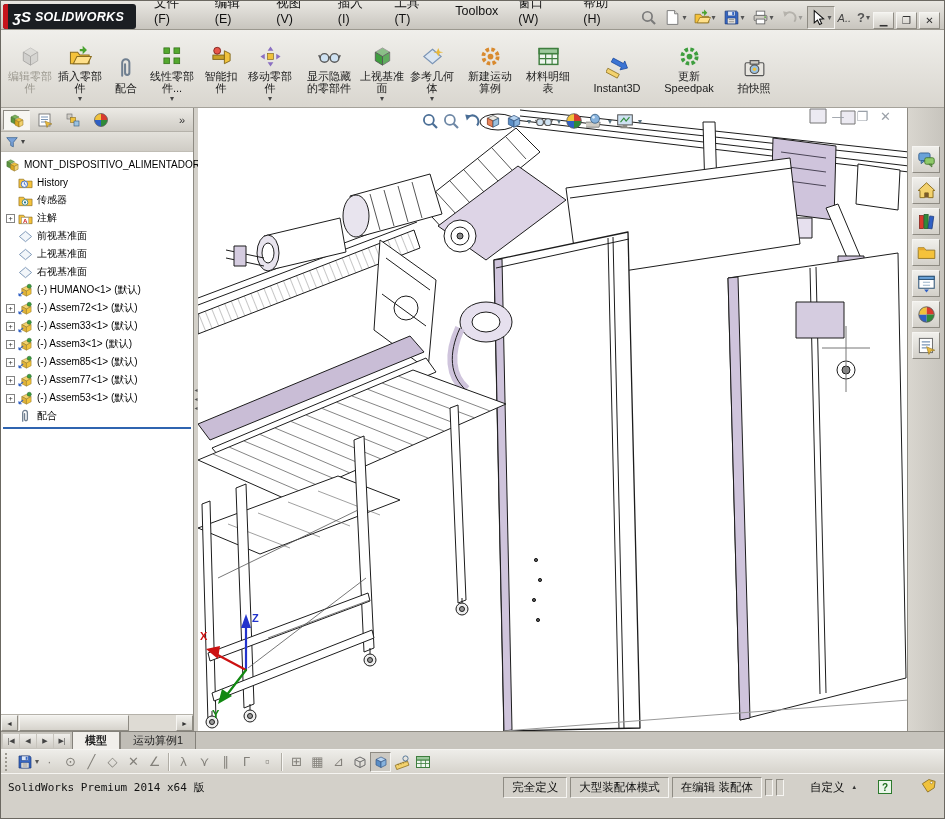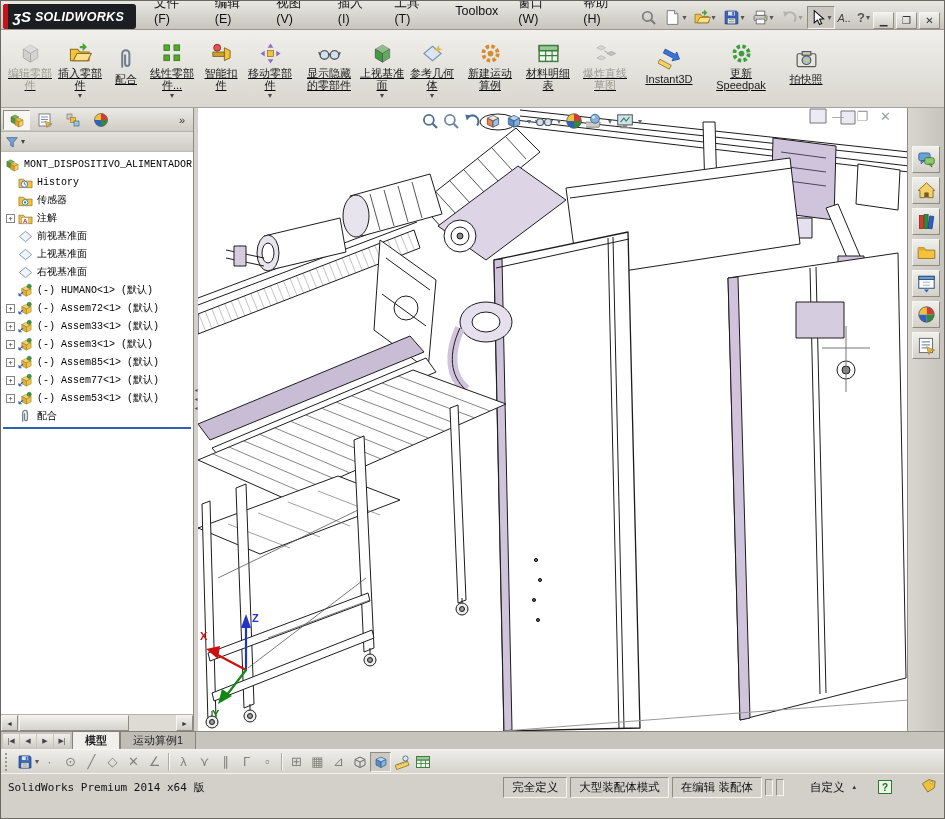--- a/index.html
+++ b/index.html
@@ -22,22 +22,22 @@
   .qbtn{display:flex;align-items:center;padding:2px 2px;border:1px solid transparent;}
   .qbtn.pressed{border-color:#8e8b83 #f6f5f2 #f6f5f2 #8e8b83;background:#cac7c0;}
   .qbtn svg{width:17px;height:17px;}
   .qdd{font-size:8px;color:#555;margin-left:1px;}
   .qtext{font-size:11px;font-style:italic;color:#444;padding:0 2px;}
   .winctl{margin-left:auto;display:flex;gap:2px;padding-right:2px;}
   .wbtn{width:21px;height:17px;background:linear-gradient(#f2f1ed,#cfccc5);display:flex;align-items:center;
         justify-content:center;font-size:10px;color:#333;font-family:"DejaVu Sans",sans-serif;}
 
   
-  .ribbon{height:78px;flex:0 0 78px;display:flex;align-items:center;padding:2px 0 2px 4px;
-          background:linear-gradient(#f0efeb,#d9d6cf);border-bottom:1px solid #a5a29a;text-decoration:underline;}
+  .ribbon{height:78px;flex:0 0 78px;display:flex;align-items:flex-end;padding:2px 0 2px 4px;
+          background:linear-gradient(#f0efeb,#d9d6cf);border-bottom:1px solid #a5a29a;}
   .rbtn{position:relative;display:flex;flex-direction:column;align-items:center;margin:1px 1px;
         padding:4px 1px 9px 1px;border:1px solid transparent;cursor:default;}
   .rbtn svg{width:23px;height:23px;flex:0 0 23px;margin-bottom:2px;}
   .rlabel{font-size:11px;line-height:12px;text-align:center;color:#1b1b1b;}
   .rbtn.disabled .rlabel{color:#9d9a91;}
   .rbtn.disabled svg{filter:grayscale(1);opacity:.45;}
   .rbtn .dd{position:absolute;bottom:0;left:50%;transform:translateX(-50%);font-size:8px;color:#444;}
   .rsep{width:2px;margin:4px 2px;border-left:1px solid #b0ada5;border-right:1px solid #f7f6f3;}
 
   
@@ -63,21 +63,21 @@
               padding-left:4px;border-bottom:1px solid #c0bdb5;}
   .filter-row svg{width:14px;height:14px;}
   .filter-dd{font-size:8px;color:#444;margin-left:2px;}
   .tree{padding:3px 0 0 0;font-size:11px;position:relative;}
   .trow{height:18px;display:flex;align-items:center;white-space:nowrap;cursor:default;}
   .trow .exp{width:9px;height:9px;flex:0 0 9px;border:1px solid #848484;background:#fff;color:#333;
              font:7px/8px "DejaVu Sans Mono",monospace;text-align:center;margin:0 3px 0 5px;}
   .trow .noexp{width:17px;flex:0 0 17px;}
   .trow.root .noexp{width:4px;flex:0 0 4px;}
   .trow svg.ticon{width:15px;height:15px;flex:0 0 15px;margin-right:4px;}
-  .tlabel{font-family:Liberation Mono, monospace;font-size:10px;color:#000;}
+  .tlabel{font-family:Liberation Sans, sans-serif;font-size:10px;color:#000;}
   .trow.root .tlabel{font-size:10px;}
   .rollback{height:0;border-top:2px solid #2f64b0;margin:2px 2px 0 2px;}
   .lscroll{position:absolute;bottom:0;left:0;width:100%;height:17px;background:#dedbd4;display:flex;
            border-top:1px solid #b5b2aa;}
   .sarrow{width:17px;height:100%;background:linear-gradient(#f2f1ed,#cfccc5);display:flex;align-items:center;
           justify-content:center;font-size:7px;color:#333;}
   .sthumb{width:110px;height:100%;background:linear-gradient(#f2f1ed,#d6d3cc);margin-left:1px;}
   .strack{flex:1;}
 
   
@@ -493,26 +493,20 @@
       <span class="rlabel">新建运动算例</span>
     </div>
     <div class="rsep"></div>
     <div class="rbtn" style="width:48px">
       <svg>
           <use href="#sym-table"></use>
         </svg>
       <span class="rlabel">材料明细表</span>
     </div>
     <div class="rsep"></div>
-    <div class="rbtn disabled" style="width:50px">
-      <svg>
-          <use href="#sym-explode"></use>
-        </svg>
-      <span class="rlabel">爆炸直线草图</span>
-    </div>
     <div class="rsep"></div>
     <div class="rbtn" style="width:62px;justify-content:center">
       <svg>
           <use href="#sym-arrow3d"></use>
         </svg>
       <span class="rlabel">Instant3D</span>
     </div>
     <div class="rsep"></div>
     <div class="rbtn" style="width:66px">
       <svg style="color:#3e9e3e">

